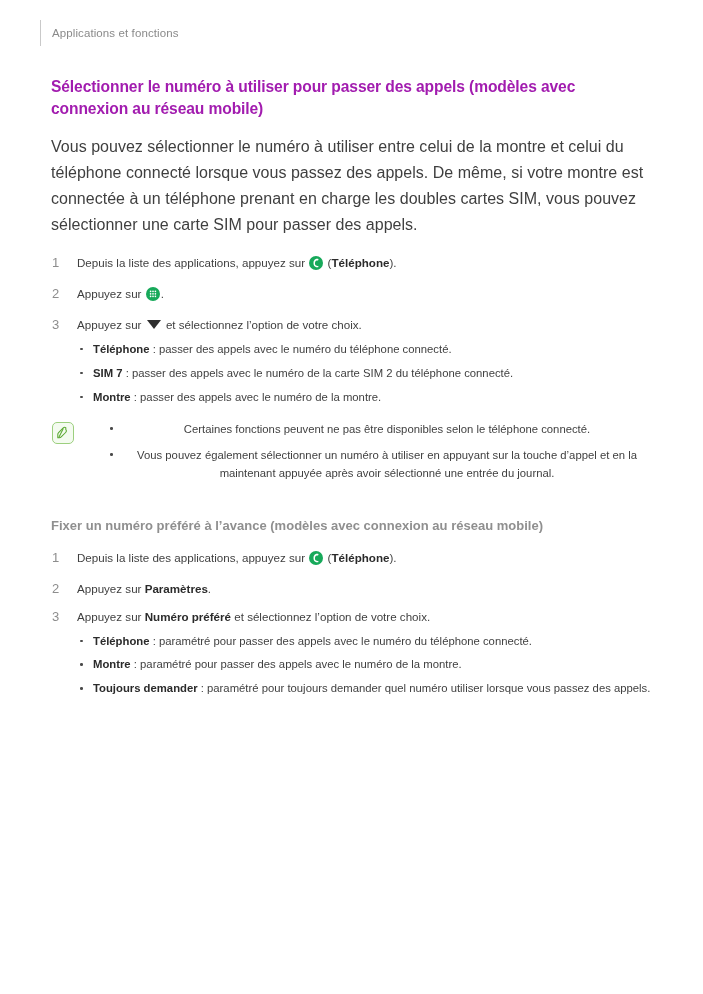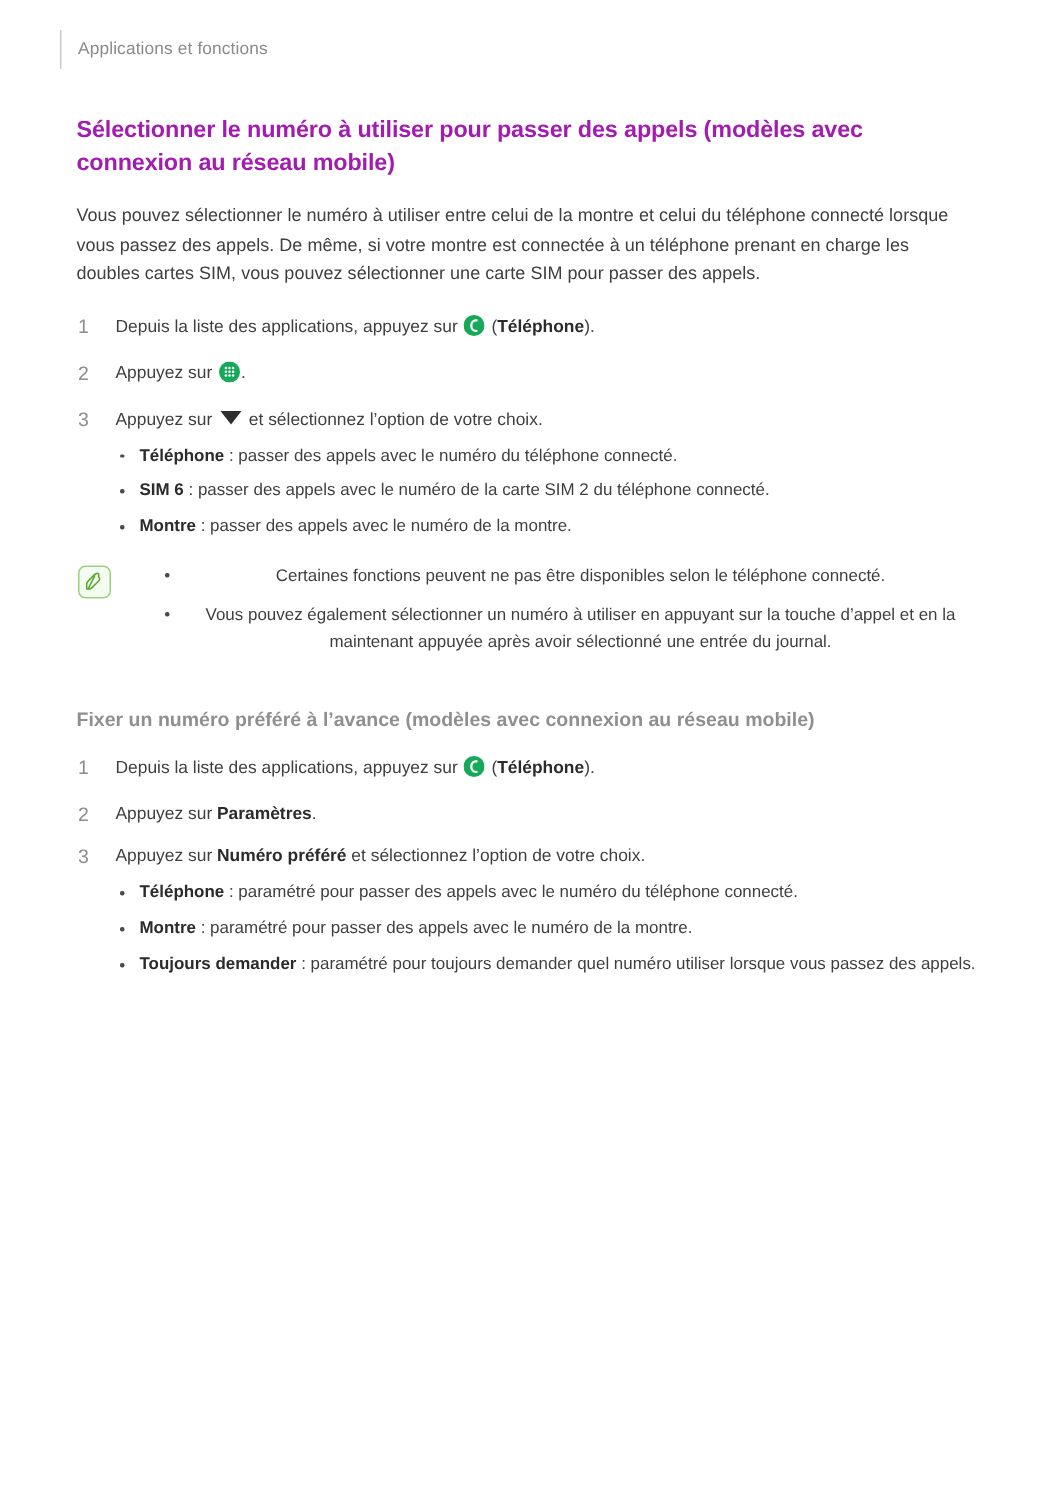--- a/index.html
+++ b/index.html
@@ -57,21 +57,21 @@
   h1.title {
     font-size: 15.6px;
     font-weight: bold;
     color: #a21caf;
     line-height: 1.42;
     margin: 0 0 14px 0;
     letter-spacing: -0.1px;
   }
 
   p.intro {
-    font-size: 12px;
+    font-size: 16px;
     line-height: 1.62;
     color: #3f3f3f;
     margin: 0 0 16px 0;
     letter-spacing: 0.02px;
   }
 
   
   ol.steps {
     list-style: none;
     margin: 0;
@@ -239,21 +239,21 @@
                 </g>
               </svg></span><span></span><b></b><span>.</span></span>
       </li>
 
       <li>
         <span class="step-num">3</span>
         <span class="step-text"><span>Appuyez sur </span><span class="icon-inline ic-caret"></span><span> et sélectionnez l’option de votre choix.</span><b></b><span></span></span>
 
         <ul class="bullets steps-bullets">
           <li><b>Téléphone</b><span> : passer des appels avec le numéro du téléphone connecté.</span></li>
-          <li><b>SIM 6</b><span> : passer des appels avec le numéro de la carte SIM 2 du téléphone connecté.</span></li>
+          <li><b>SIM 7</b><span> : passer des appels avec le numéro de la carte SIM 2 du téléphone connecté.</span></li>
           <li><b>Montre</b><span> : passer des appels avec le numéro de la montre.</span></li>
         </ul>
       </li>
 
     </ol>
 
     <div class="note">
       <span class="note-icon">
         <svg width="20" height="20" viewBox="0 0 20 20" style="display:block">
           <path d="M12.8 4.6c-0.9-0.6-2.0-0.3-2.8 0.5L5.6 9.6c-0.5 0.5-0.8 1.2-0.8 1.9v3.2h1.5c0.7 0 1.4-0.3 1.9-0.8l4.4-4.4c0.9-0.9 1.1-2.2 0.2-2.9z" fill="none" stroke="#5aa832" stroke-width="1.05" stroke-linejoin="round"></path>

